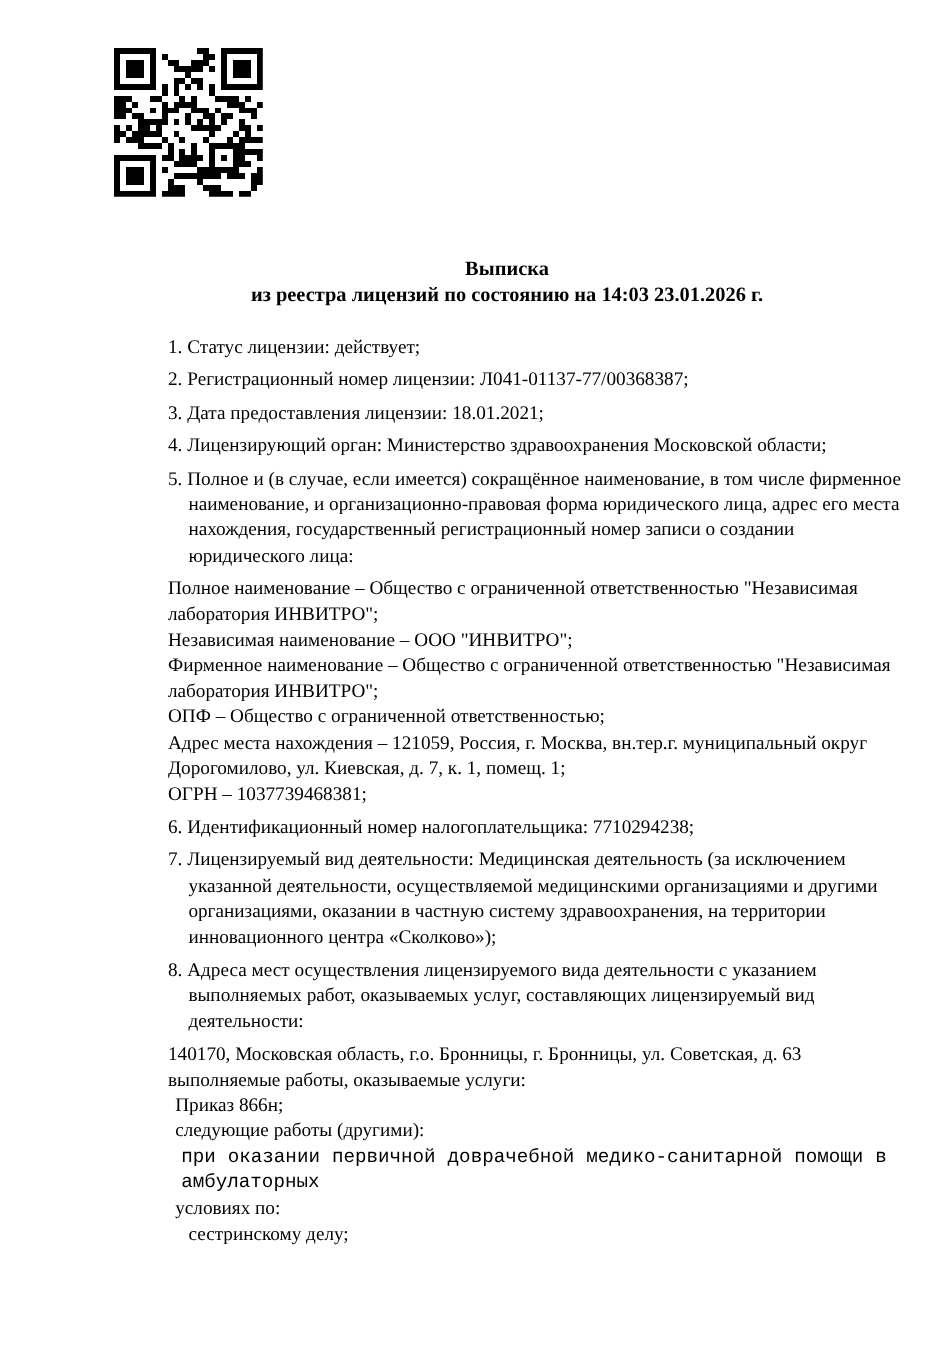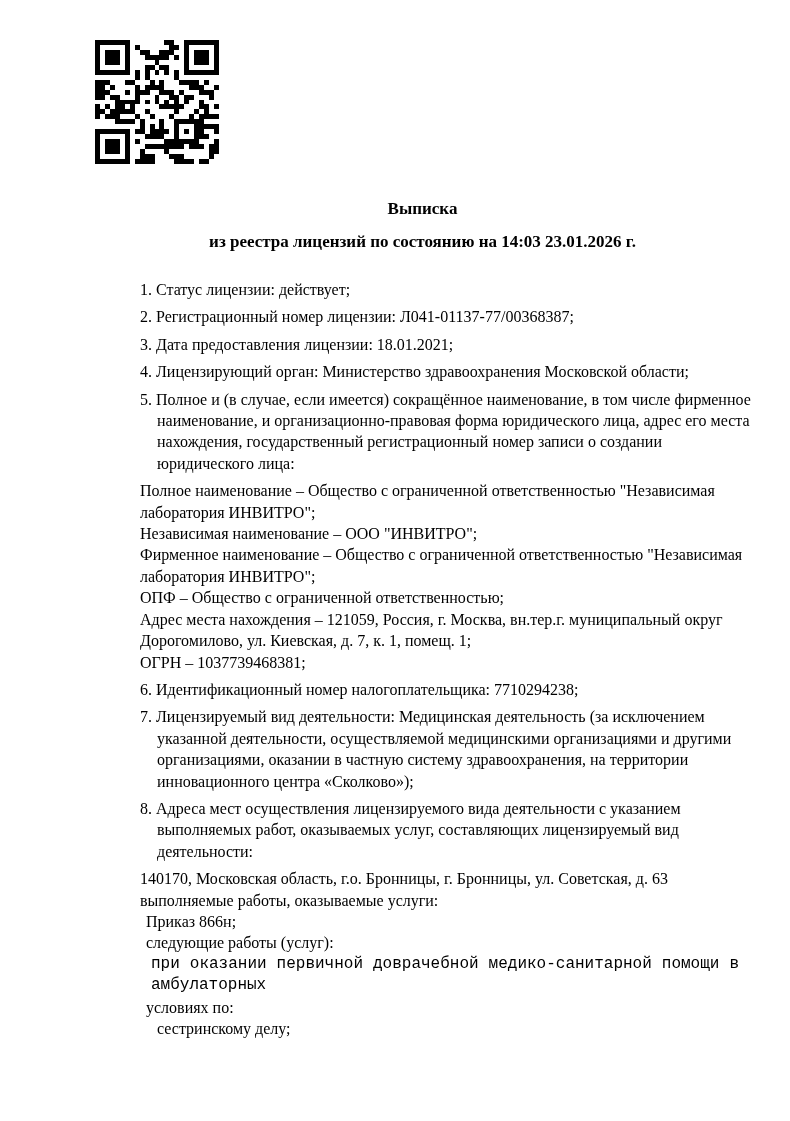--- a/index.html
+++ b/index.html
@@ -16,28 +16,28 @@
     position: absolute;
     left: 95px;
     top: 40px;
     width: 124px;
     height: 124px;
   }
   .qr svg { display: block; width: 124px; height: 124px; shape-rendering: crispEdges; }
   .title-block {
     position: absolute;
     left: 90px;
-    top: 198px;
+    top: 213px;
     width: 665px;
     text-align: center;
     font-weight: bold;
     font-size: 17px;
     line-height: 22px;
   }
-  .title-sub { margin-top: 11px; }
+  .title-sub { }
   .body {
     position: absolute;
     left: 140px;
     top: 279px;
     width: 616px;
     font-size: 16px;
     line-height: 21.4px;
   }
   .para { margin: 0 17px 6px 0; }
   .line { white-space: nowrap; }
@@ -411,20 +411,20 @@
     <div class="para">
       <div class="line">8. Адреса мест осуществления лицензируемого вида деятельности с указанием</div>
       <div class="line cont">выполняемых работ, оказываемых услуг, составляющих лицензируемый вид</div>
       <div class="line cont">деятельности:</div>
     </div>
 
     <div class="para">
       <div class="line">140170, Московская область, г.о. Бронницы, г. Бронницы, ул. Советская, д. 63</div>
       <div class="line">выполняемые работы, оказываемые услуги:</div>
       <div class="line ind1">Приказ 866н;</div>
-      <div class="line ind1">следующие работы (услуг):</div>
+      <div class="line ind1">следующие работы (другими):</div>
       <div class="jl ind2">при оказании первичной доврачебной медико-санитарной помощи в амбулаторных</div>
       <div class="line ind1">условиях по:</div>
       <div class="line ind3">сестринскому делу;</div>
     </div>
 
   </div>
 </div>
 
 </body></html>

